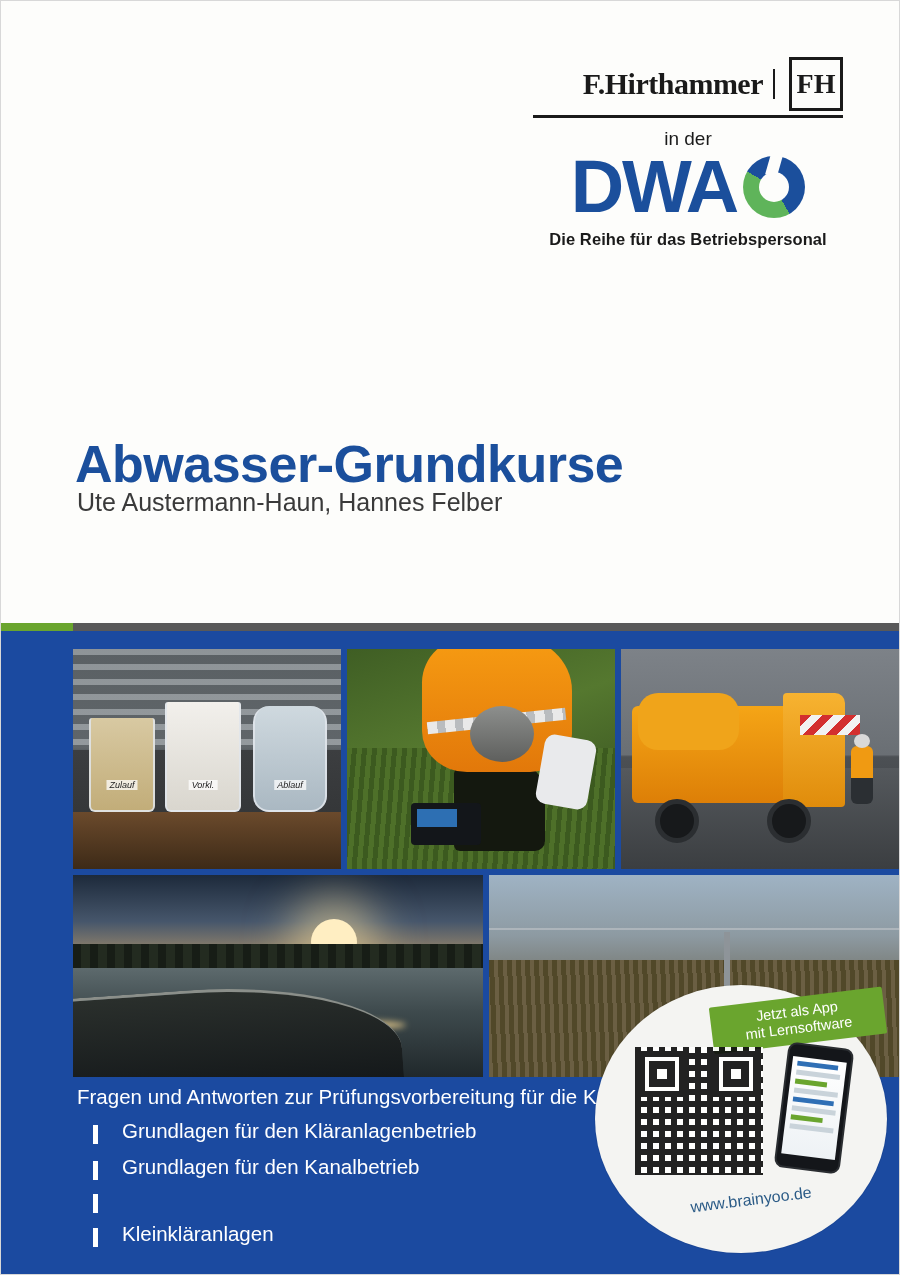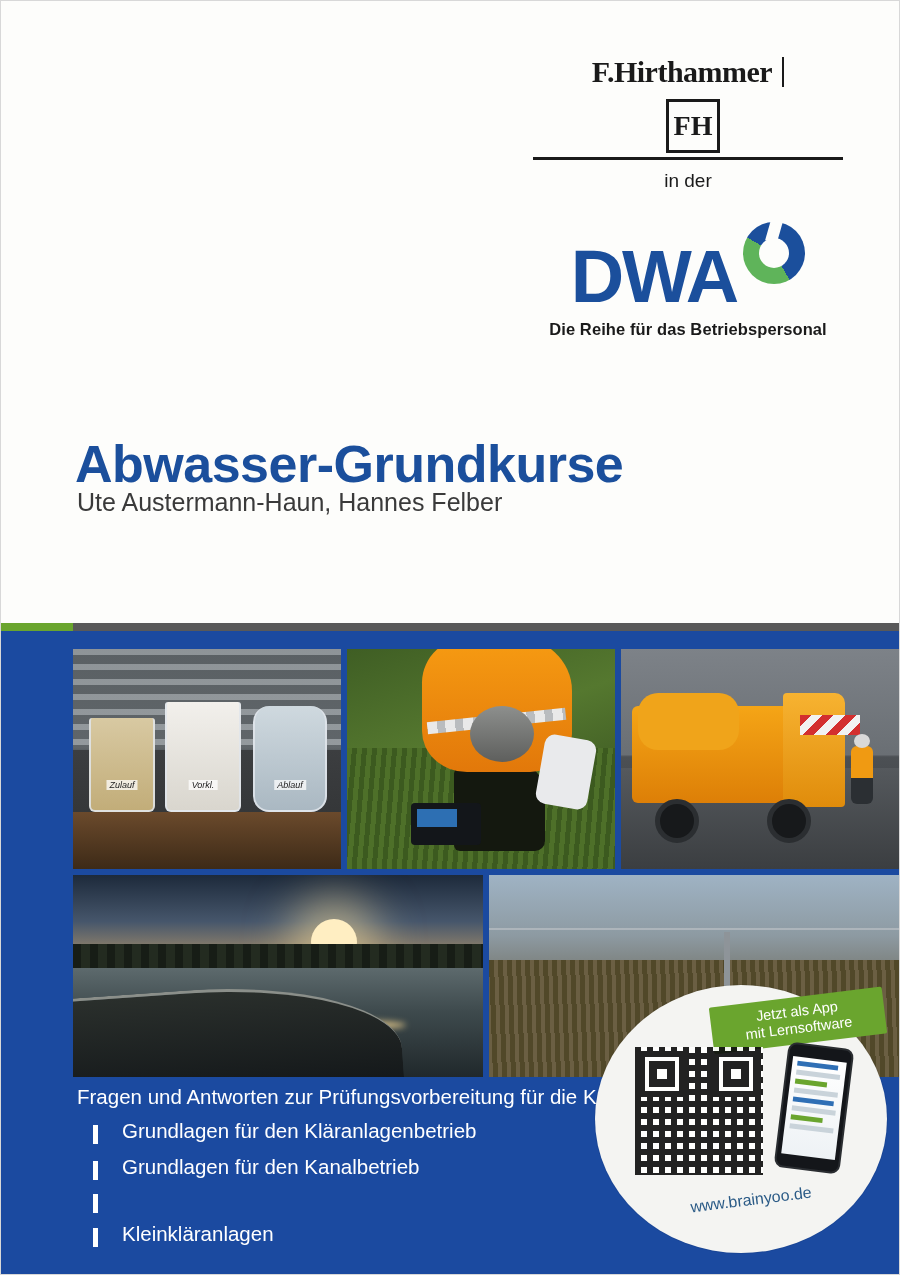--- a/index.html
+++ b/index.html
@@ -34,22 +34,21 @@
     position: absolute;
     right: 56px;
     top: 56px;
     width: 310px;
     text-align: center;
   }
   .hirth-row {
     display: flex;
     align-items: center;
     justify-content: flex-end;
-    gap: 12px;
-    flex-direction: column;
+    gap: 4px;
   }
   .hirth-name {
     font-size: 30px;
     font-weight: bold;
     color: #1a1a1a;
     letter-spacing: -0.5px;
     font-family: "Liberation Serif", serif;
     padding-right: 10px;
     border-right: 2px solid #1a1a1a;
     line-height: 1;
@@ -85,21 +84,20 @@
     align-items: center;
     justify-content: center;
     margin-top: 2px;
   }
   .dwa-text {
     font-size: 74px;
     font-weight: bold;
     color: #1b4f9c;
     letter-spacing: -2px;
     line-height: 0.95;
-    margin-top: 48px;
   }
   .dwa-ring {
     position: relative;
     width: 62px;
     height: 62px;
     margin-left: 6px;
   }
   .dwa-ring .outer {
     position: absolute;
     inset: 0;

